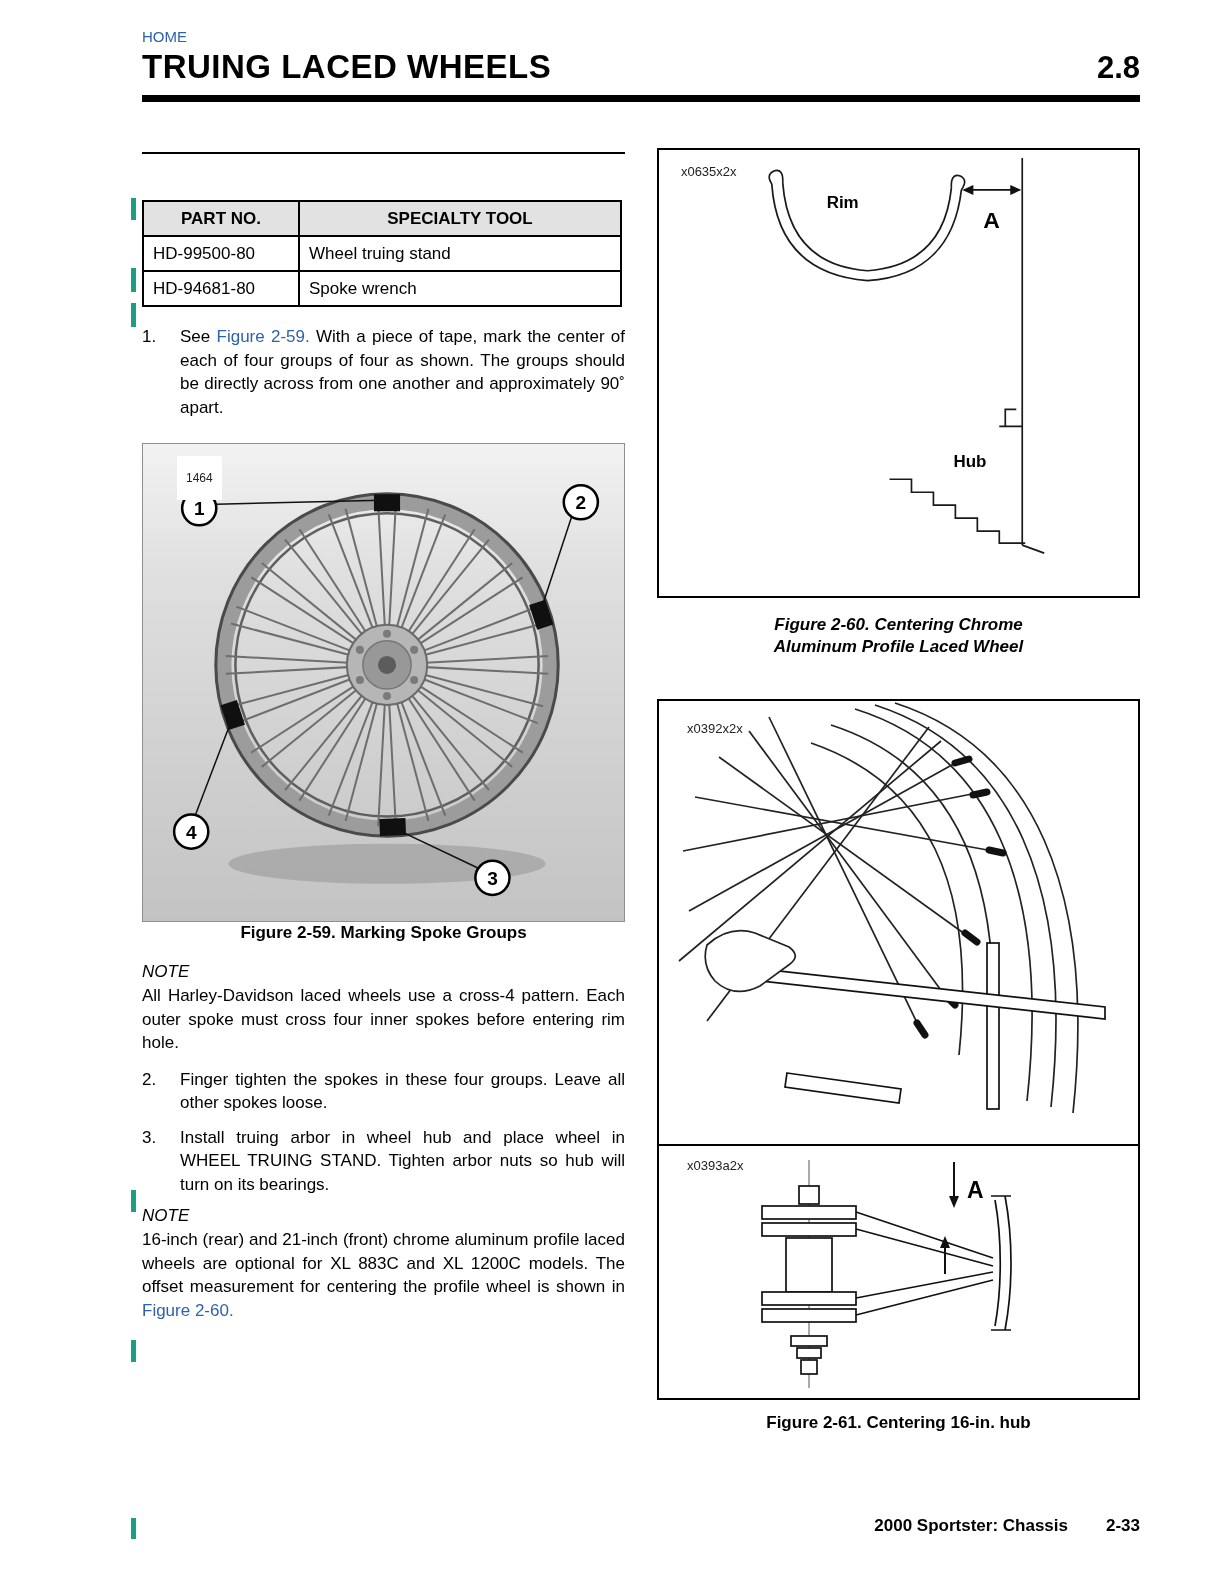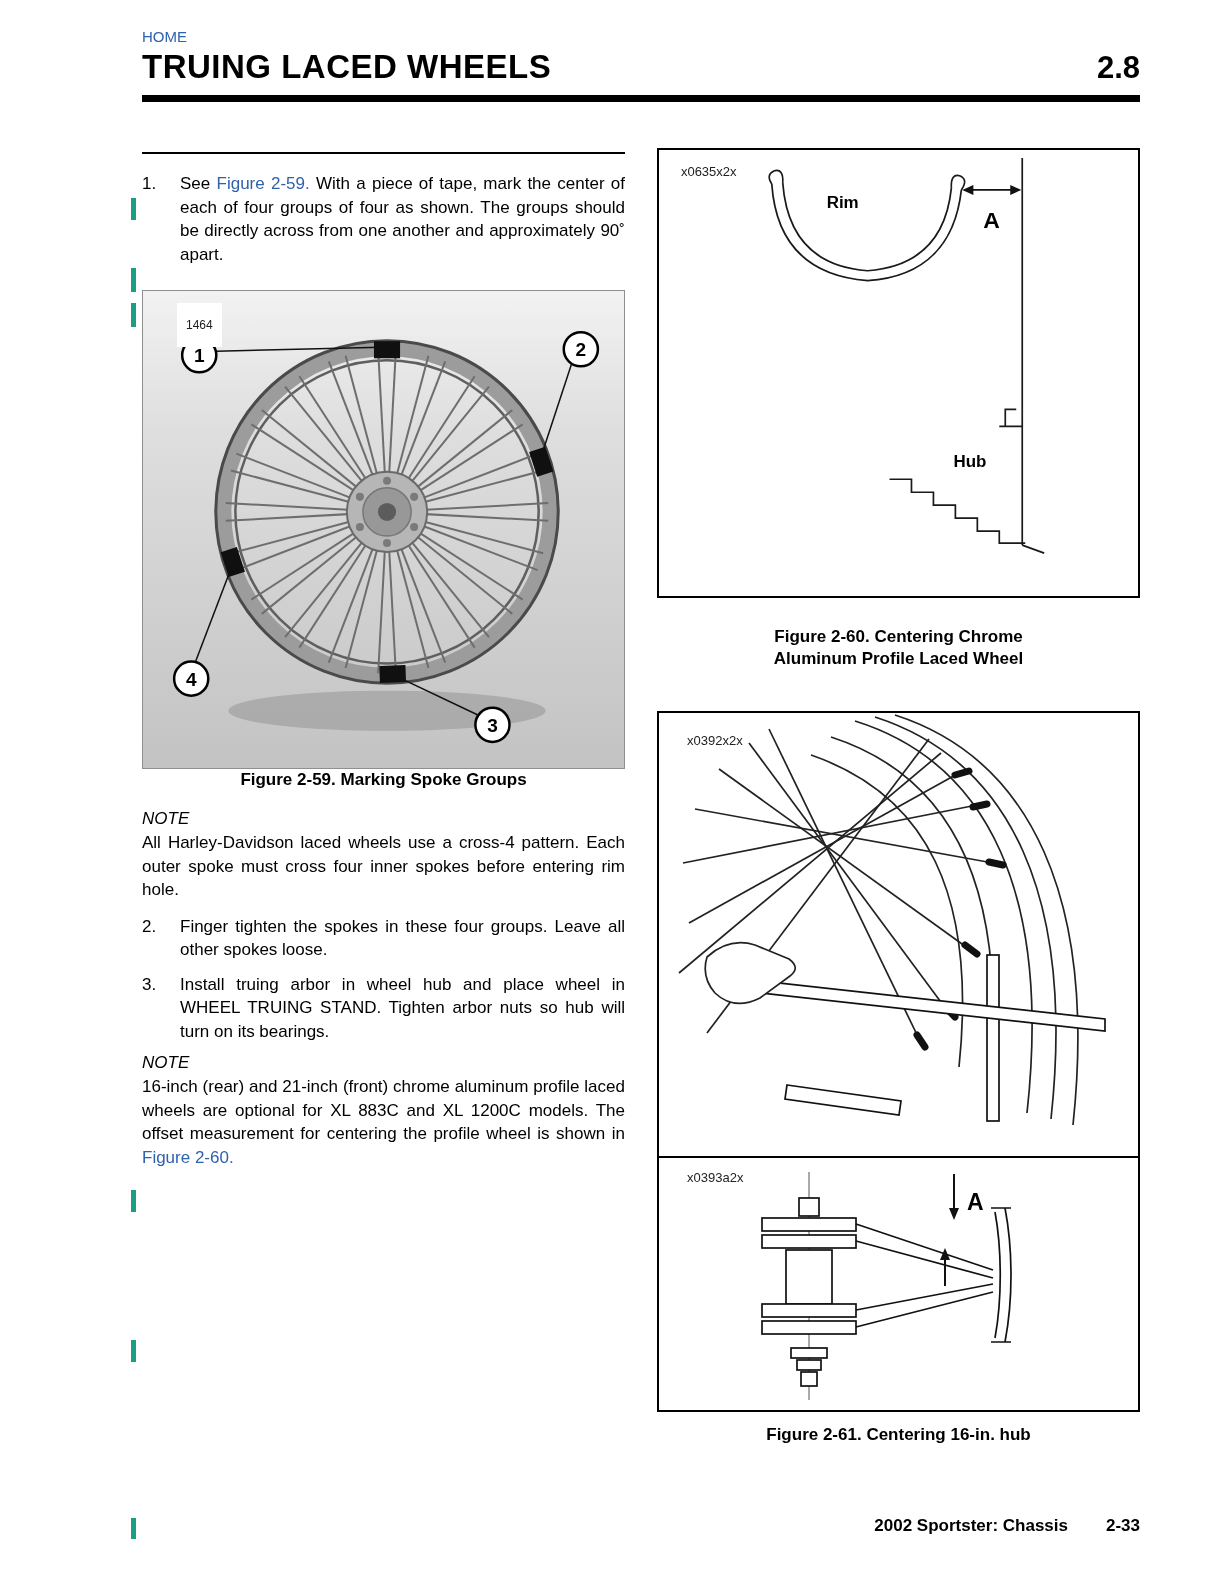--- a/index.html
+++ b/index.html
@@ -40,21 +40,21 @@
   .fig-caption { text-align:center; font-weight:bold; font-size:17px; line-height:22px; }
   .cap59 { }
   .note-label { text-align:left; font-style:italic; font-size:17px; }
   .note1-label { margin-top:18px; }
   .note-body { font-size:17px; line-height:23.5px; text-align:justify; margin-top:2px; }
   .note2-label { margin-top:10px; }
 
   .fig-box { border:2px solid #000; background:#fff; position:relative; }
   .fig60-box { height:450px; }
   .fig60-box svg { display:block; width:100%; height:100%; }
-  .cap60 { margin-top:28px; }
+  .cap60 { margin-top:16px;font-style:italic; }
   .fig61-box { margin-top:41px; height:701px; display:flex; flex-direction:column; }
   .fig61-top { height:443px; }
   .fig61-top svg { display:block; width:100%; height:100%; }
   .fig61-divider { height:3px; background:#000; }
   .fig61-bottom { flex:1; }
   .fig61-bottom svg { display:block; width:100%; height:100%; }
   .cap61 { margin-top:12px; }
 
   .footer { position:absolute; left:142px; top:1516px; width:998px; display:flex; justify-content:flex-end; gap:38px; font-weight:bold; font-size:17px; }
 
@@ -75,20 +75,38 @@
   <div class="title-row">
     <h1>TRUING LACED WHEELS</h1>
     <div class="section-num">2.8</div>
   </div>
   <div class="title-rule"></div>
 
   <div class="col-left">
 
     <div class="heading-rule"></div>
 
+    <table class="parts">
+      <thead>
+        <tr>
+          <th class="part-col">PART NO.</th>
+          <th>SPECIALTY TOOL</th>
+        </tr>
+      </thead>
+      <tbody>
+        <tr>
+          <td class="part-col">HD-99500-80</td>
+          <td>Wheel truing stand</td>
+        </tr>
+        <tr>
+          <td class="part-col">HD-94681-80</td>
+          <td>Spoke wrench</td>
+        </tr>
+      </tbody>
+    </table>
 
     <div class="step step1">
       <span class="num">1.</span>
       <span class="body"><span>See </span><a class="link">Figure 2-59.</a><span> With a piece of tape, mark the center of each of four groups of four as shown. The groups should be directly across from one another and approximately 90˚ apart.</span></span>
     </div>
 
     <div class="figure-photo">
       <svg viewBox="0 0 479 475" preserveAspectRatio="none">
         <defs>
           <linearGradient id="photobg" x1="0" y1="0" x2="0" y2="1">
@@ -279,21 +297,21 @@
           <text x="28" y="24" class="svg-code">x0393a2x</text>
           <text x="308" y="52" class="svg-dim">A</text>
         </svg>
       </div>
     </div>
     <div class="fig-caption cap61">Figure 2-61. Centering 16-in. hub</div>
 
   </div>
 
   <div class="footer">
-    <span>2002 Sportster: Chassis</span>
+    <span>2000 Sportster: Chassis</span>
     <span>2-33</span>
   </div>
 
   <div class="change-bar" style="top:198px;height:22px;"></div>
   <div class="change-bar" style="top:268px;height:24px;"></div>
   <div class="change-bar" style="top:303px;height:24px;"></div>
   <div class="change-bar" style="top:1190px;height:22px;"></div>
   <div class="change-bar" style="top:1340px;height:22px;"></div>
   <div class="change-bar" style="top:1518px;height:21px;"></div>
 

